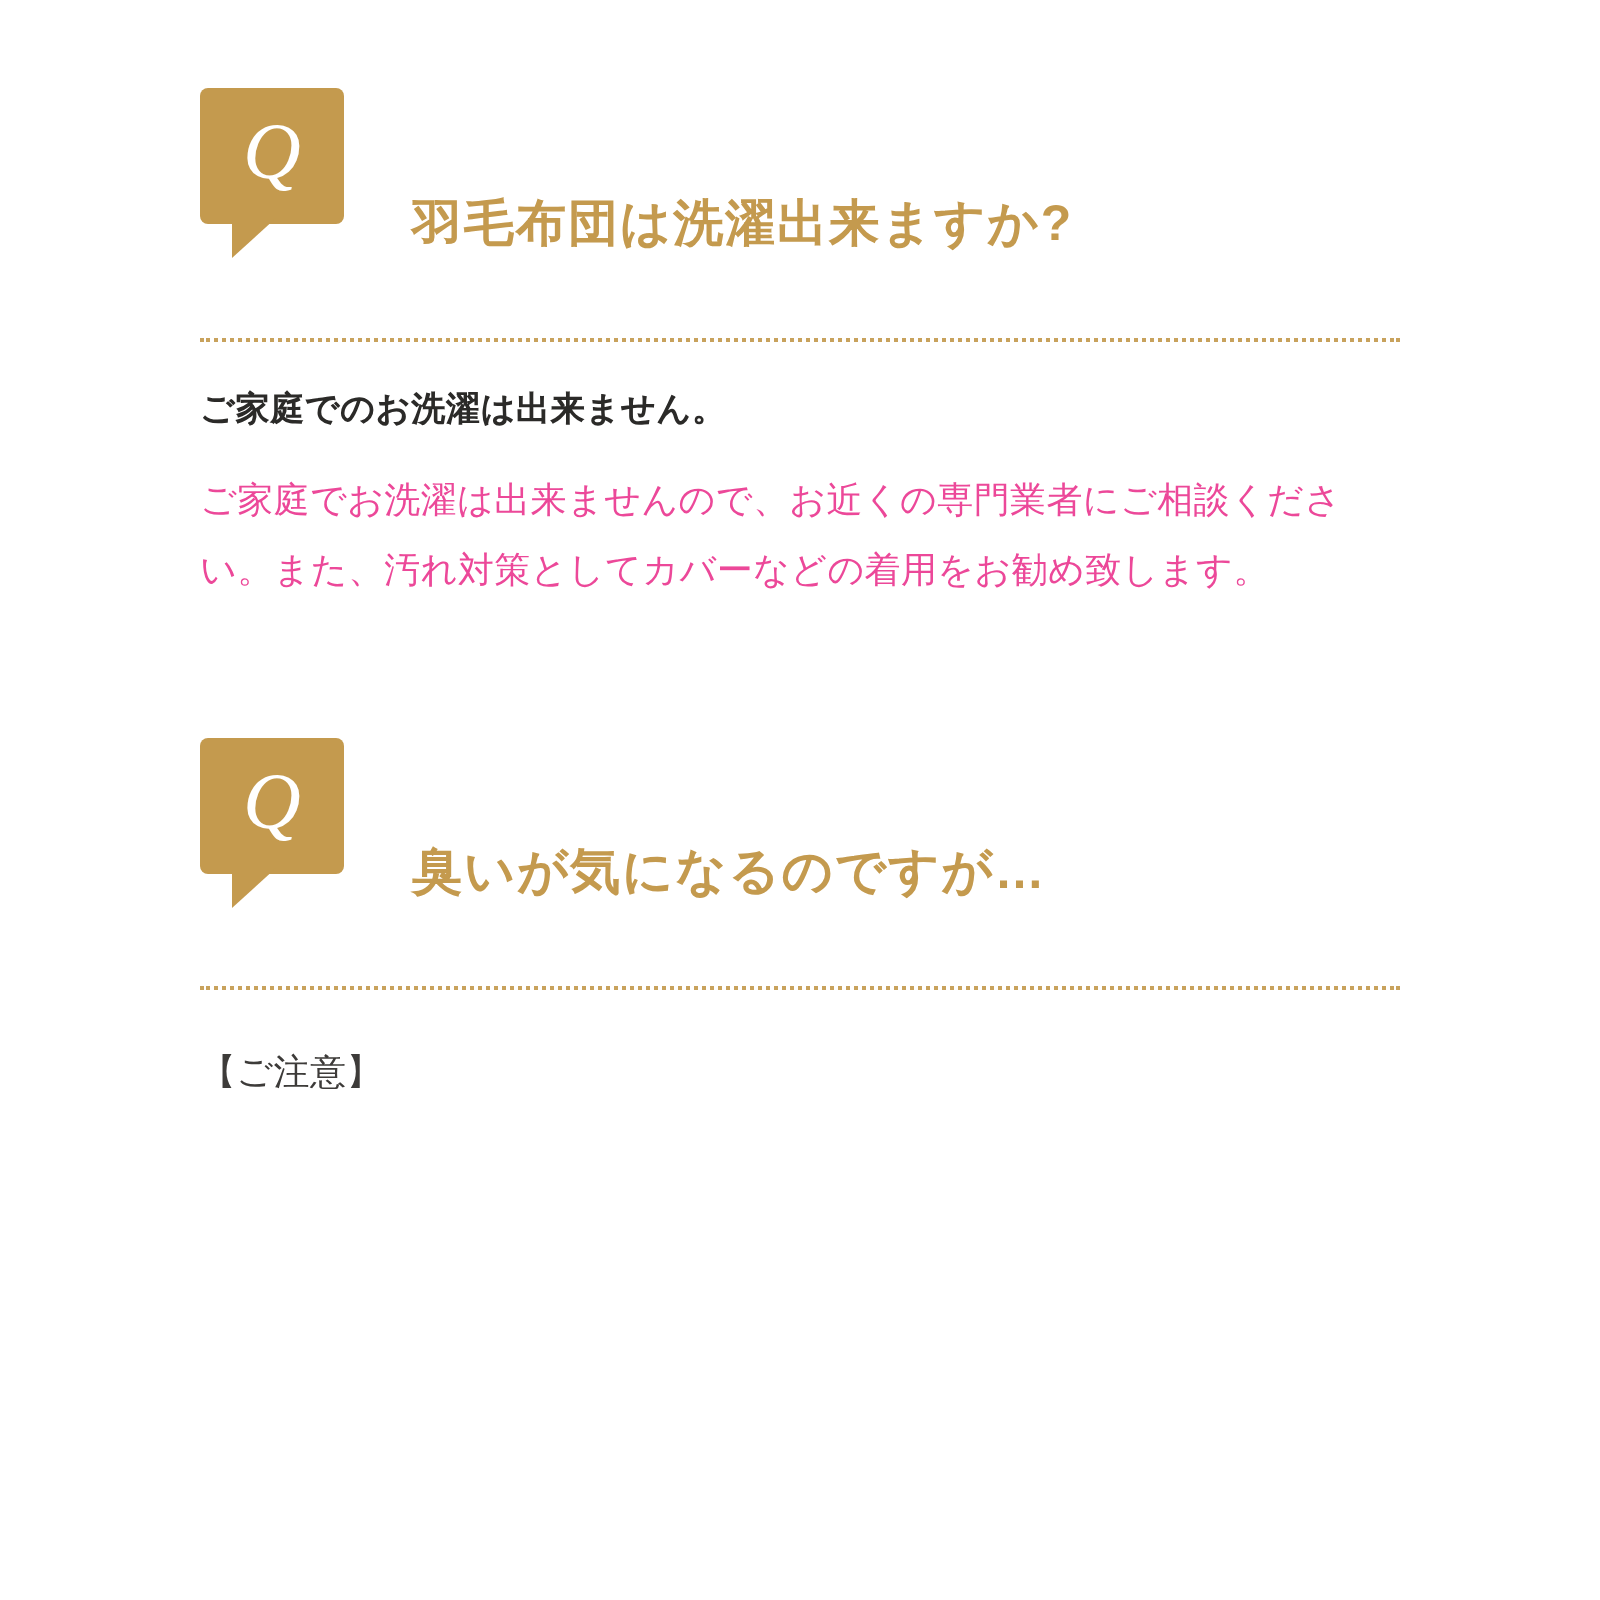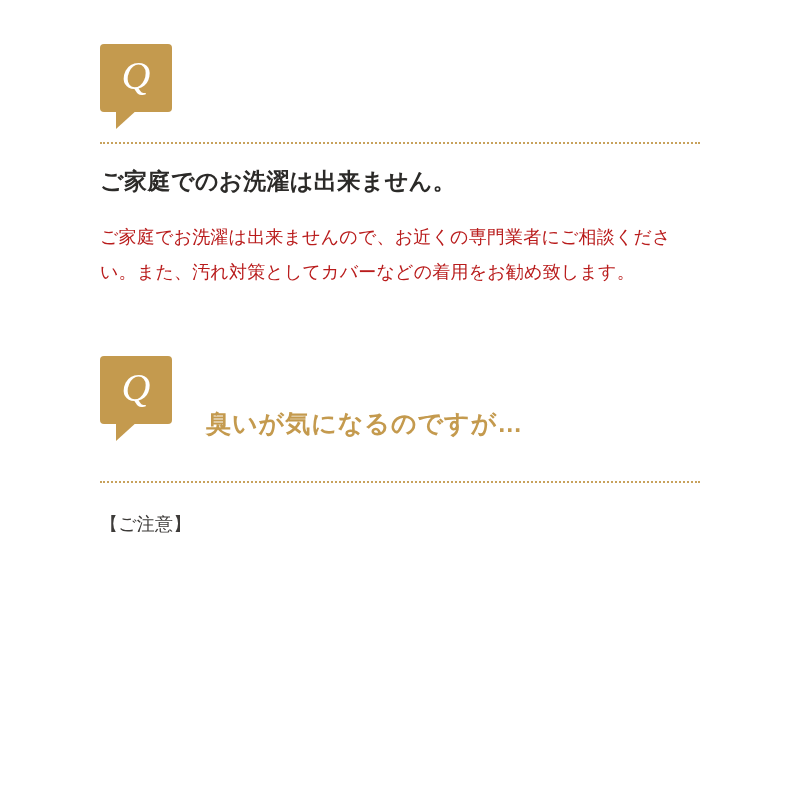--- a/index.html
+++ b/index.html
@@ -79,31 +79,31 @@
     white-space: nowrap;
   }
 
   .dotted-rule {
     margin-top: 20px;
     border-top: 2px dotted #c8a25c;
     height: 0;
   }
 
   .answer-title {
-    font-size: 23px;
+    font-size: 17px;
     font-weight: bold;
     color: #2b2a28;
     letter-spacing: 0.02em;
     margin-top: 22px;
   }
 
   .answer-body {
     font-size: 18px;
     line-height: 1.95;
-    color: #b91c1c;
+    color: #ec4899;
     letter-spacing: 0.01em;
     margin-top: 11px;
   }
 
   .note-block {
     margin-top: 26px;
     font-size: 18px;
     line-height: 1.75;
     color: #3d3b39;
     letter-spacing: 0.01em;
@@ -113,20 +113,21 @@
 </head>
 <body>
 
 <div class="page">
 
   <section class="faq-block first">
     <div class="q-head">
       <div class="q-bubble">
         <span class="q-letter">Q</span>
       </div>
+      <h2 class="q-title">羽毛布団は洗濯出来ますか?</h2>
     </div>
     <div class="dotted-rule"></div>
     <h3 class="answer-title">ご家庭でのお洗濯は出来ません。</h3>
     <p class="answer-body">ご家庭でお洗濯は出来ませんので、お近くの専門業者にご相談ください。また、汚れ対策としてカバーなどの着用をお勧め致します。</p>
   </section>
 
   <section class="faq-block second">
     <div class="q-head">
       <div class="q-bubble">
         <span class="q-letter">Q</span>

